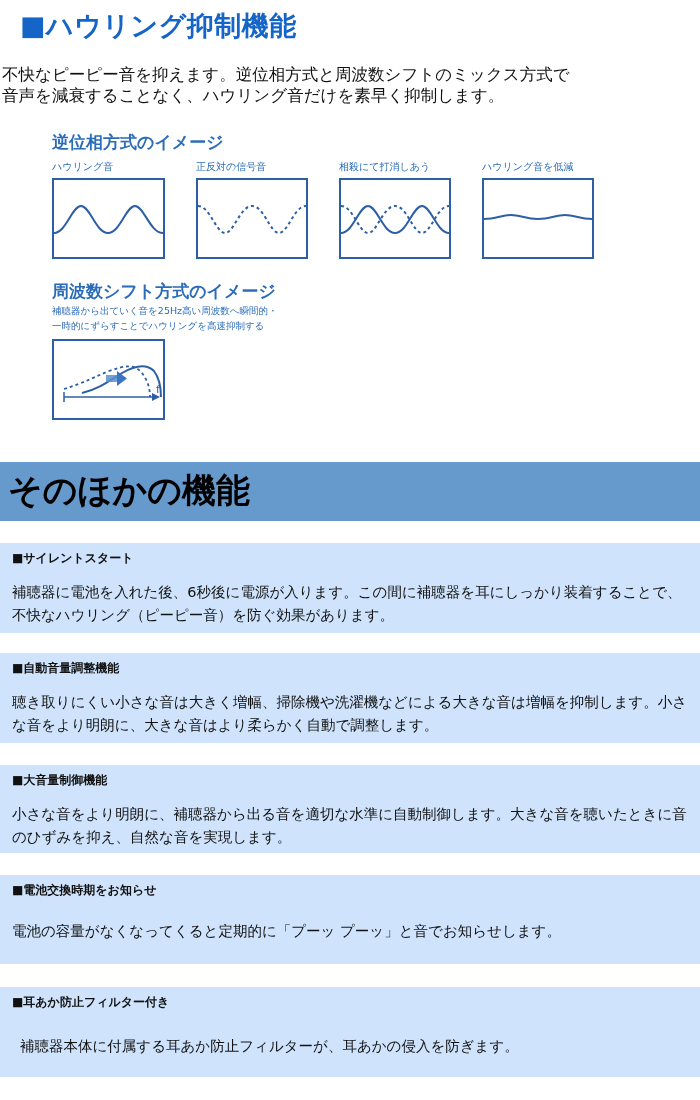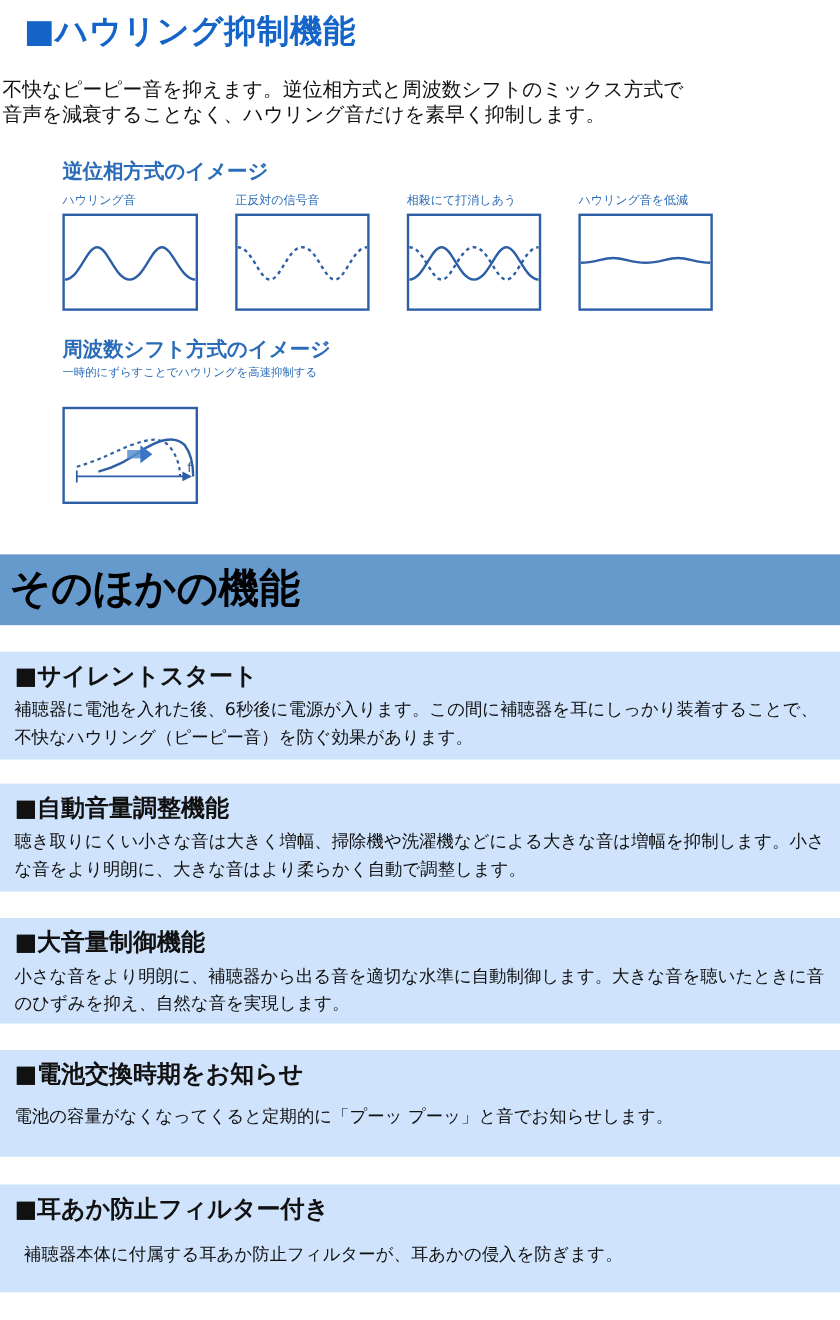--- a/index.html
+++ b/index.html
@@ -31,21 +31,21 @@
     left: 0; top: 462px; width: 700px; height: 59px; background: #6699cc;
   }
   .banner-title {
     position: absolute; left: 8px; top: 6px; font-size: 34px; color: #000000;
     font-weight: bold; white-space: nowrap;
   }
   .feature {
     left: 0; width: 700px; background: #cfe4fc;
   }
   .feature-title {
-    position: absolute; left: 12px; font-size: 20px; font-weight: bold; color: #111; white-space: nowrap;
+    position: absolute; left: 12px; font-size: 12px; font-weight: bold; color: #111; white-space: nowrap;
   }
   .feature-body {
     position: absolute; left: 12px; width: 680px; font-size: 14.5px; line-height: 23px; color: #111;
   }
 </style>
 </head>
 <body>
 
 <div class="abs main-title">■ハウリング抑制機能</div>
 
@@ -80,20 +80,21 @@
 
 <div class="abs cap" style="left:482px; top:160px;">ハウリング音を低減</div>
 <div class="abs box" style="left:482px; top:178px; width:112px; height:81px;">
   <svg width="108" height="77" viewBox="0 0 108 77">
     <path d="M0 39 C 12 39, 18 35, 27 35 C 36 35, 42 39, 54 39 C 66 39, 72 35, 81 35 C 90 35, 96 39, 108 39" fill="none" stroke="#2d5fa6" stroke-width="2"></path>
   </svg>
 </div>
 
 <div class="abs sub-title" style="left:52px; top:280px;">周波数シフト方式のイメージ</div>
 <div class="abs fs-desc" style="left:52px; top:303px;">
+  <div>補聴器から出ていく音を25Hz高い周波数へ瞬間的・</div>
   <div>一時的にずらすことでハウリングを高速抑制する</div>
 </div>
 <div class="abs box" style="left:52px; top:339px; width:113px; height:81px;">
   <svg width="109" height="77" viewBox="0 0 109 77">
 
     <path d="M10 48 C 30 42, 40 36, 55 30 C 70 25, 80 22, 88 32 C 94 40, 96 48, 96 56" fill="none" stroke="#2d5fa6" stroke-width="1.8" stroke-dasharray="3,3"></path>
 
     <path d="M28 52 C 45 48, 55 40, 68 32 C 80 25, 92 22, 100 30 C 106 38, 107 48, 107 56" fill="none" stroke="#2d5fa6" stroke-width="2"></path>
 
     <rect x="52" y="34" width="12" height="7" fill="#5b8fd0" opacity="0.85"></rect>

